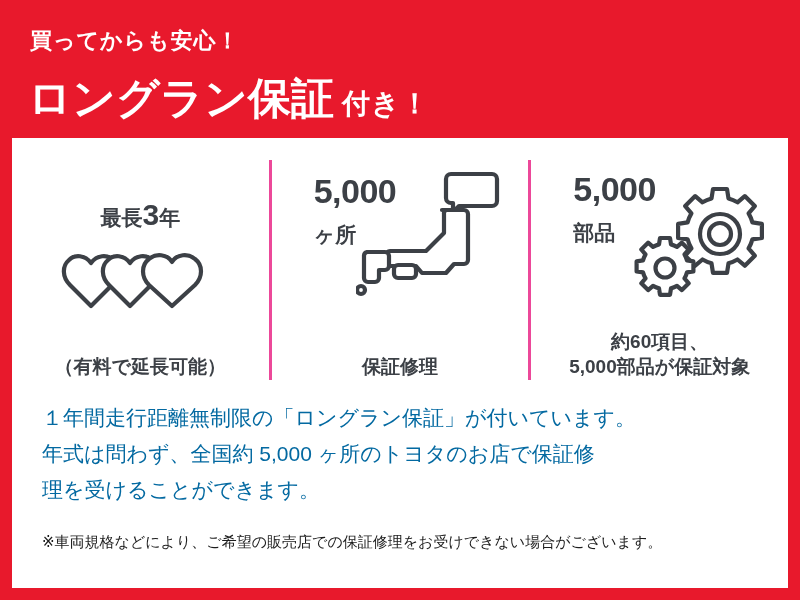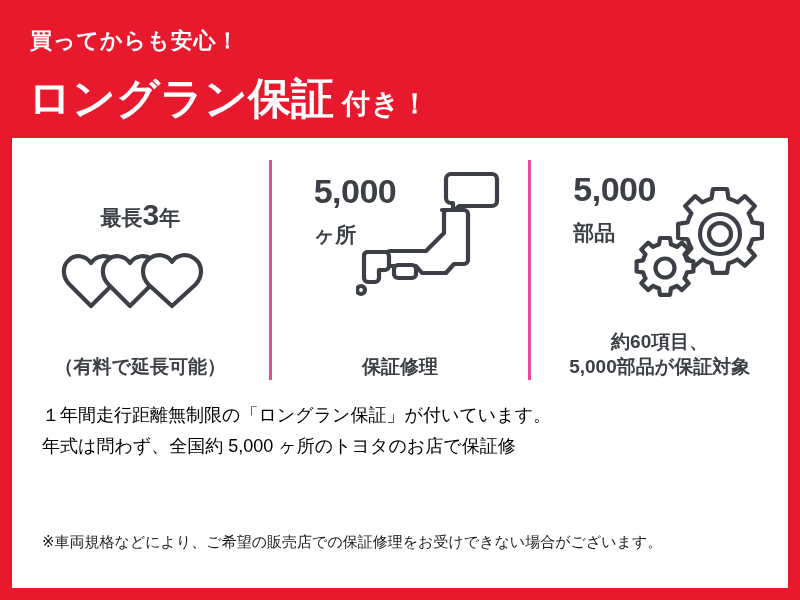--- a/index.html
+++ b/index.html
@@ -129,22 +129,22 @@
     color: #3c4046;
     line-height: 1.35;
     white-space: nowrap;
   }
 
   
   #body-copy {
     position: absolute;
     left: 30px; top: 262px;
     width: 730px;
-    font-size: 18px;
-    color: #000000;
+    font-size: 21px;
+    color: #0369a1;
     line-height: 1.72;
     letter-spacing: 0px;
   }
   #body-copy div { white-space: nowrap; }
 
   
   #footnotes {
     position: absolute;
     left: 30px; top: 392px;
     width: 740px;
@@ -255,20 +255,21 @@
           <div>約60項目、</div>
           <div>5,000部品が保証対象</div>
         </div>
       </div>
 
     </div>
 
     <div id="body-copy">
       <div>１年間走行距離無制限の「ロングラン保証」が付いています。</div>
       <div>年式は問わず、全国約 5,000 ヶ所のトヨタのお店で保証修</div>
+      <div>理を受けることができます。</div>
     </div>
 
     <div id="footnotes">
       <div>※車両規格などにより、ご希望の販売店での保証修理をお受けできない場合がございます。</div>
     </div>
 
   </div>
 </div>
 
 </body></html>

